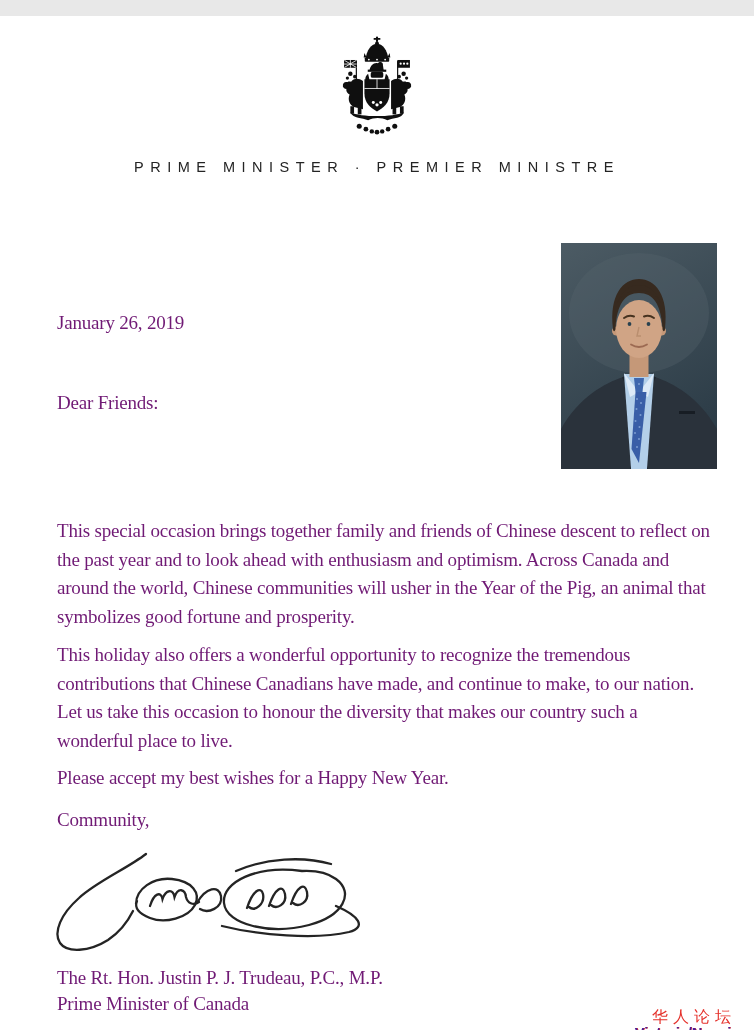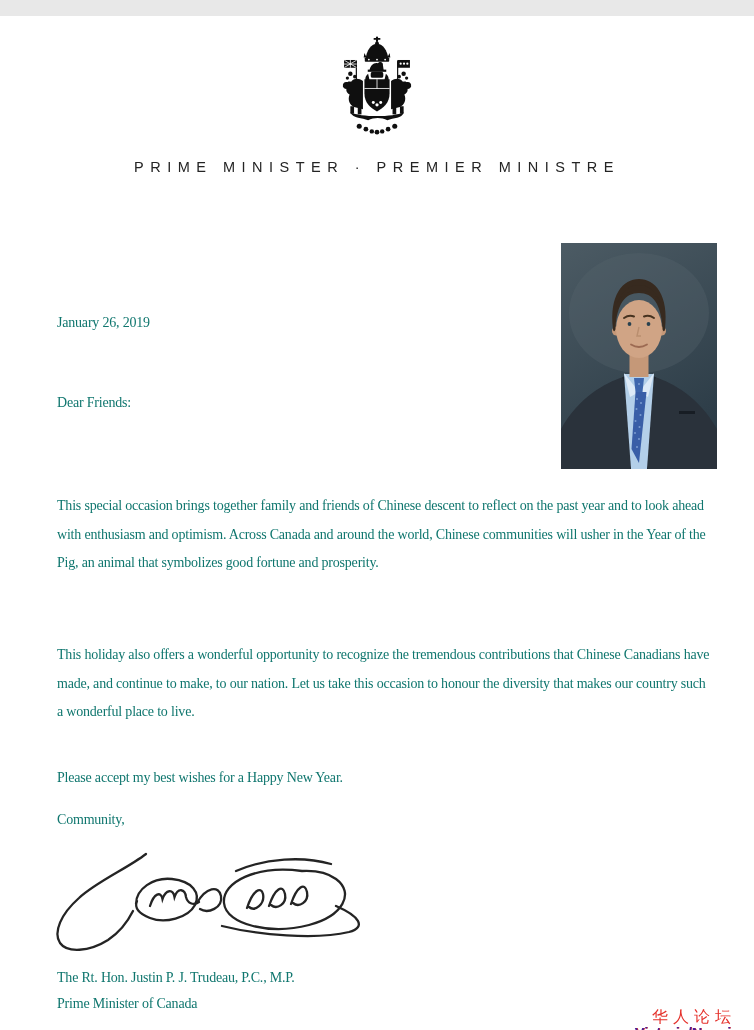--- a/index.html
+++ b/index.html
@@ -12,26 +12,26 @@
   .crest{position:absolute;top:20px;left:50%;transform:translateX(-50%);
     width:74px;height:102px;}
   .letterhead-title{
     position:absolute;top:143px;left:0;width:754px;text-align:center;
     font-family:"Liberation Sans", sans-serif;font-size:14.5px;
     letter-spacing:6.5px;color:#242424;font-weight:500;white-space:nowrap;
   }
   
   .photo{position:absolute;left:561px;top:227px;width:156px;height:226px;overflow:hidden;}
   
-  .tline{position:absolute;left:57px;font-size:14px;line-height:28.5px;
-    color:#0f766e;letter-spacing:-0.2px;}
+  .tline{position:absolute;left:57px;font-size:19px;line-height:28.5px;
+    color:#701a75;letter-spacing:-0.2px;}
   .date{top:293px;}
   .salutation{top:373px;}
   .para1{top:417px;width:481px;}
-  .para2{top:476px;width:656px;}
+  .para2{top:501px;width:656px;}
   .para3{top:625px;width:656px;}
   .para4{top:748px;width:656px;}
   .closing{top:790px;}
   .signature{position:absolute;left:50px;top:830px;width:322px;height:116px;}
   .signer{top:949px;line-height:26px;}
   
   .watermark{position:absolute;right:1px;top:993px;text-align:center;
     font-family:"Liberation Sans", sans-serif;line-height:16px;}
   .wm-cn{font-size:16px;font-weight:normal;letter-spacing:5px;}
   .wm-en{font-size:14.5px;font-weight:bold;letter-spacing:0px;}

